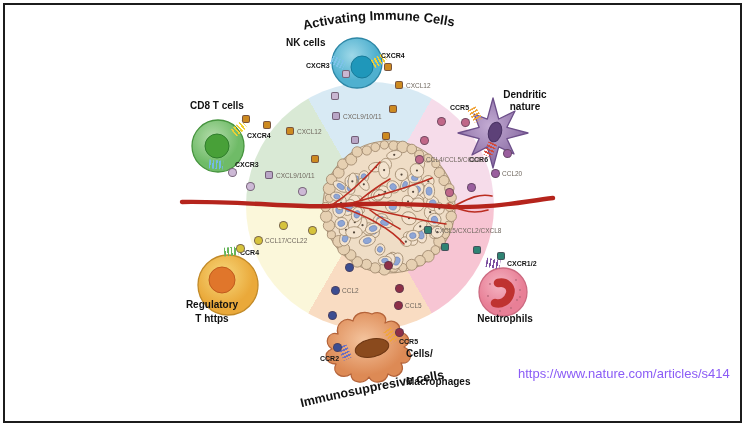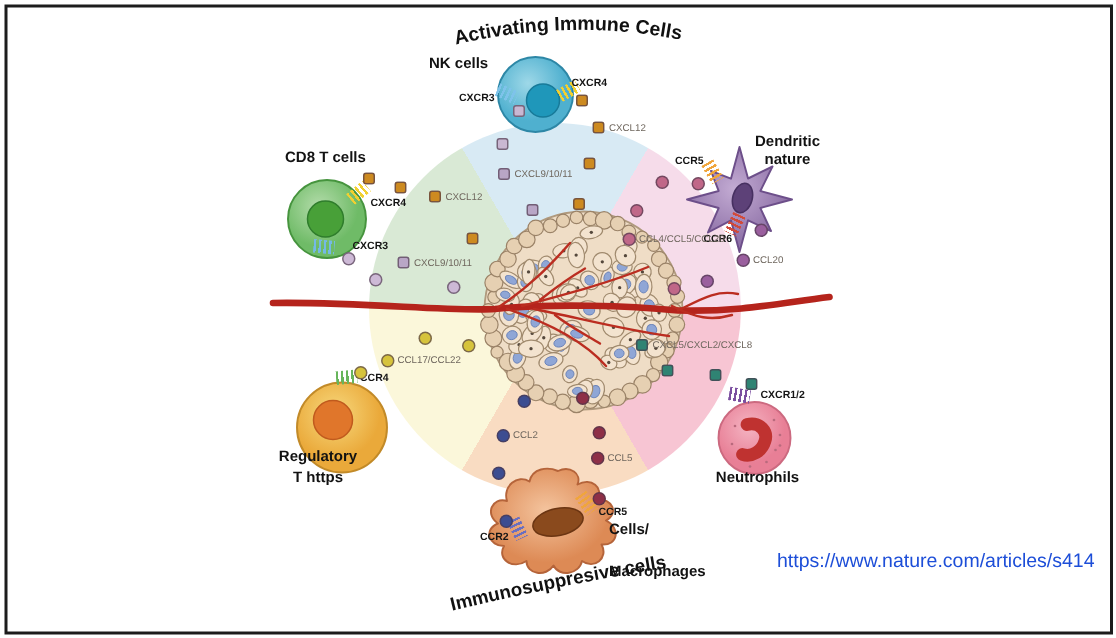--- a/index.html
+++ b/index.html
@@ -20,21 +20,21 @@
   .mk{position:absolute;box-sizing:border-box;border:1px solid rgba(75,55,75,.65);}
   .sq{width:8px;height:8px;border-radius:2px;}
   .ci{width:9px;height:9px;border-radius:50%;}
   .lig{position:absolute;font:6.5px/8px "Liberation Sans",sans-serif;color:#6f675e;white-space:nowrap;}
   
   .comb{position:absolute;width:14px;height:9px;}
   .rcl{position:absolute;font:bold 7px/8px "Liberation Sans",sans-serif;color:#151515;white-space:nowrap;}
   .cname{position:absolute;font:bold 10px/12px "Liberation Sans",sans-serif;color:#121212;white-space:nowrap;}
   .cname.ctr{text-align:center;}
   #srcurl{position:absolute;left:518px;top:366px;width:222px;font:13px/16.5px "Liberation Sans",sans-serif;
-          color:#1d4ed8;word-break:break-all;}
+          color:#8b5cf6;word-break:break-all;}
 </style>
 </head>
 <body>
 
 <div id="stage">
   <div class="frame"></div>
 
   <div id="wheel"></div>
 
   <svg id="tumorsvg" class="lay" style="left:319px;top:137px;" width="140" height="140" viewBox="0 0 140 140">

